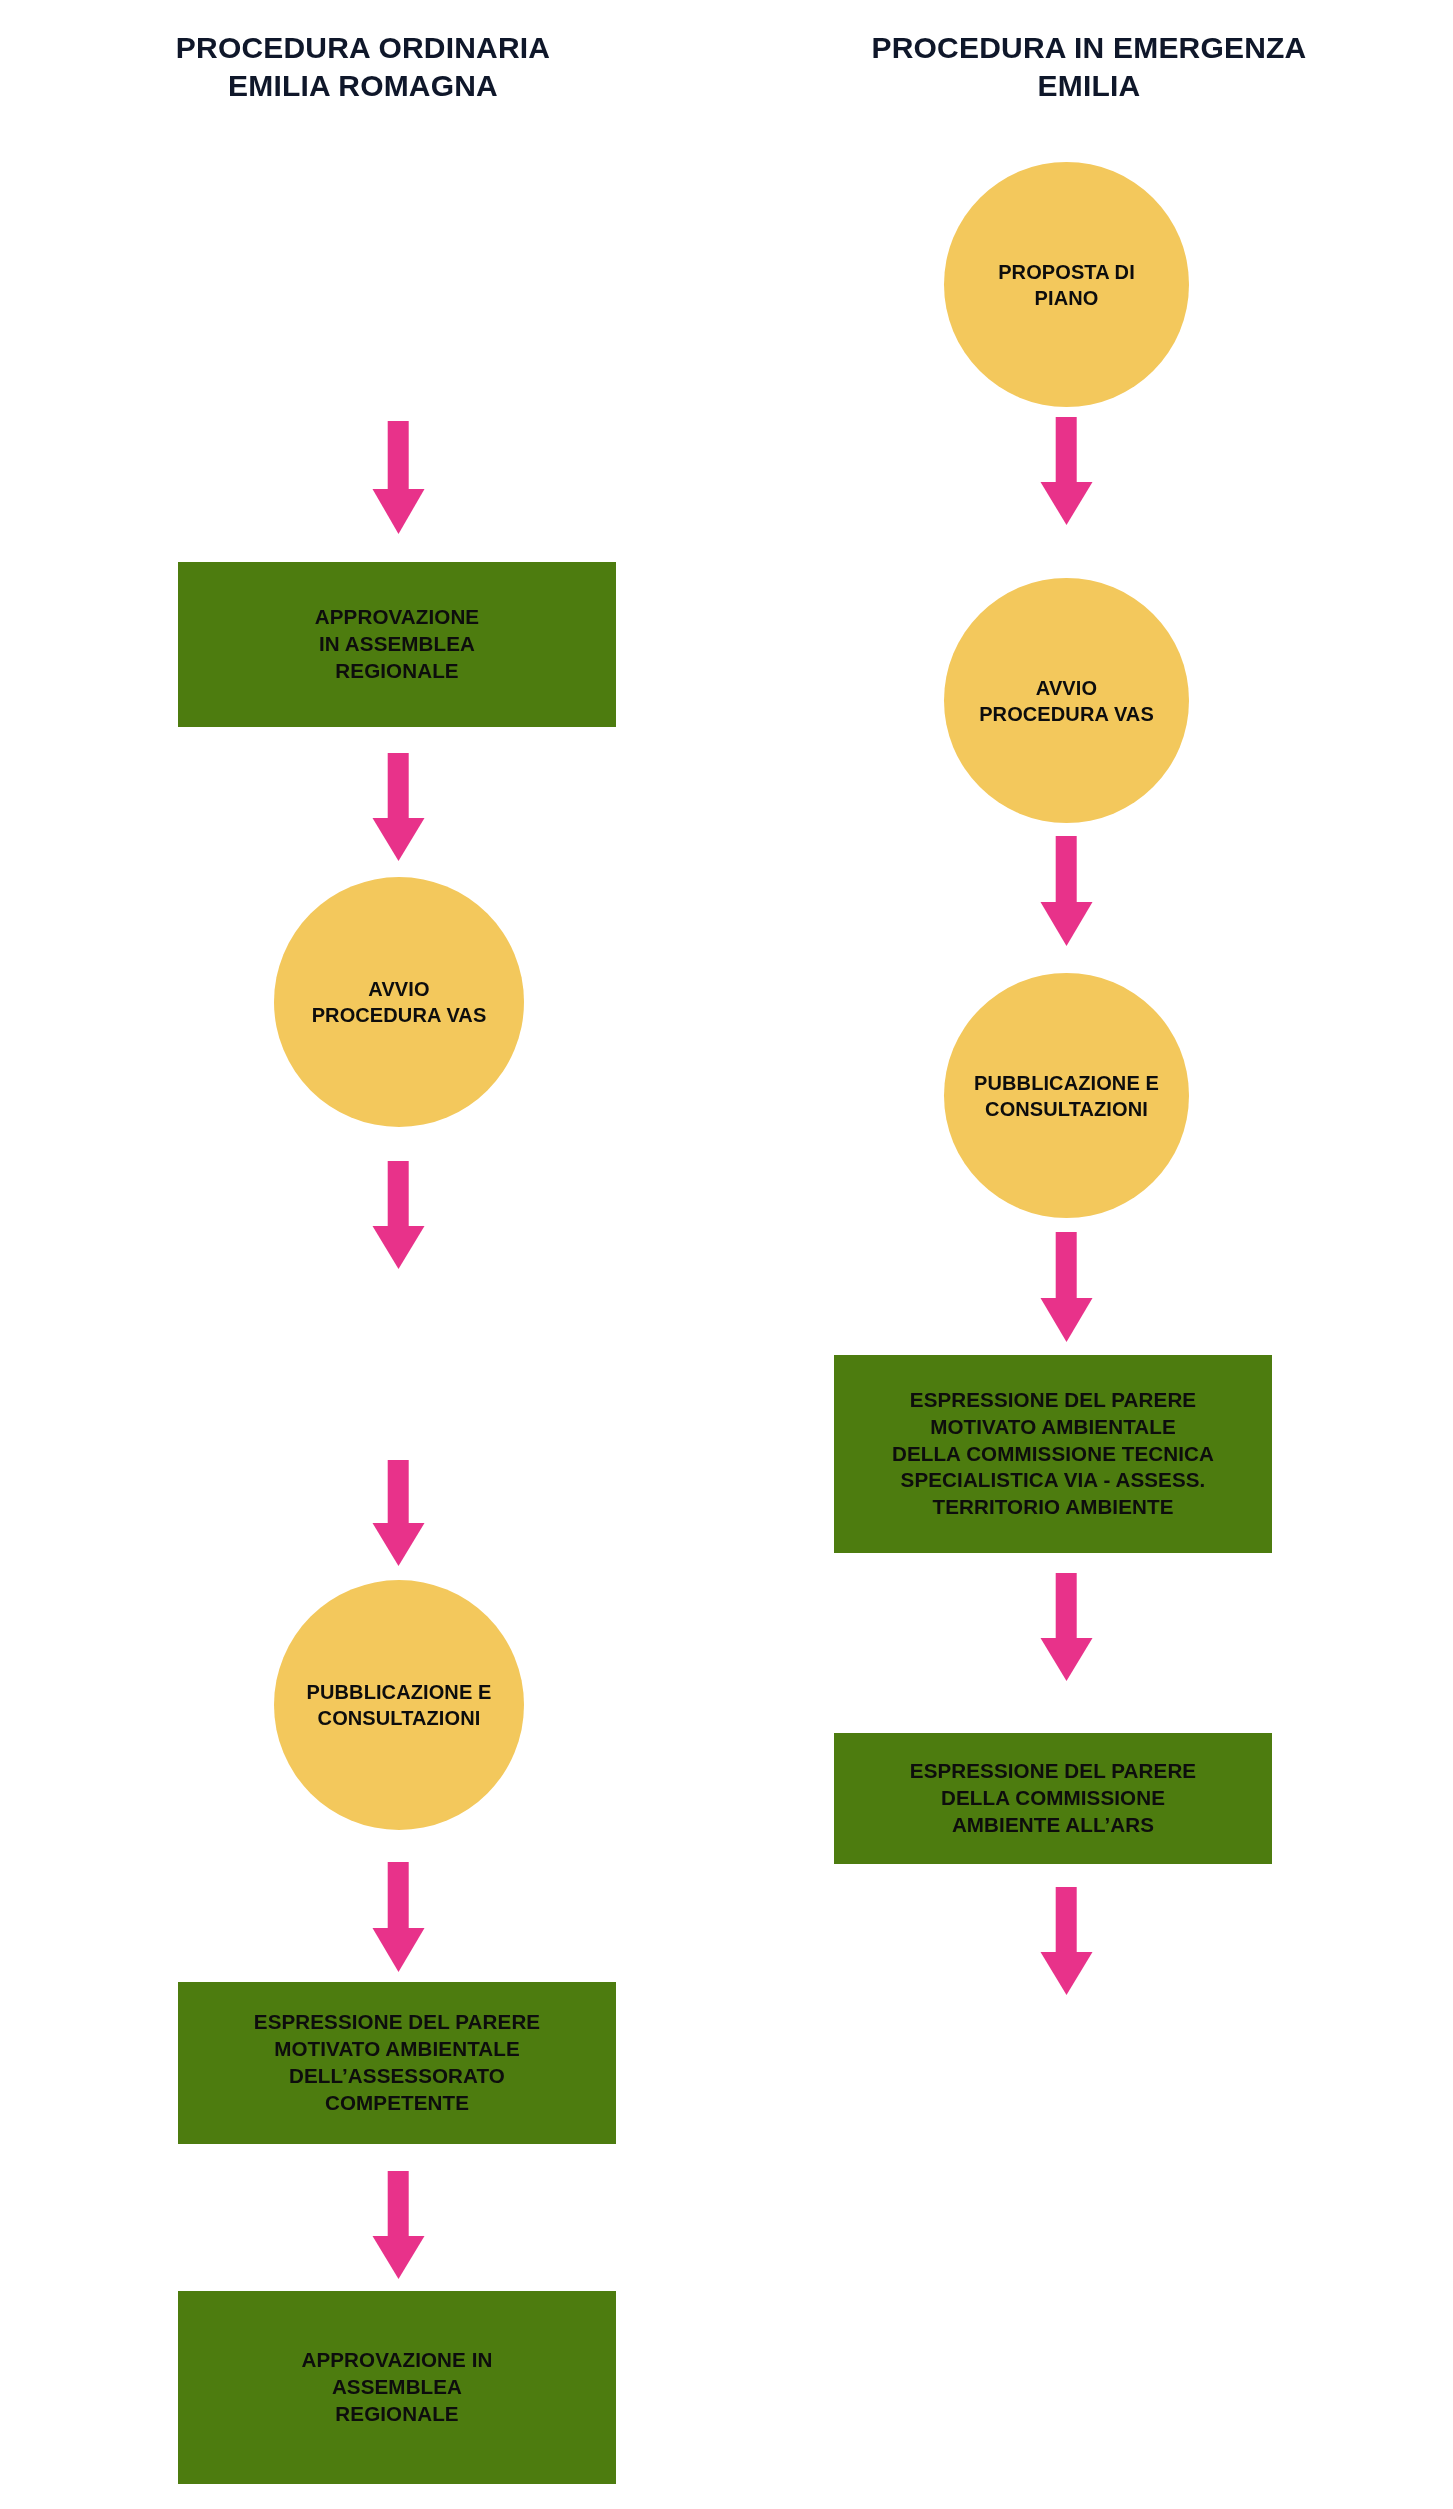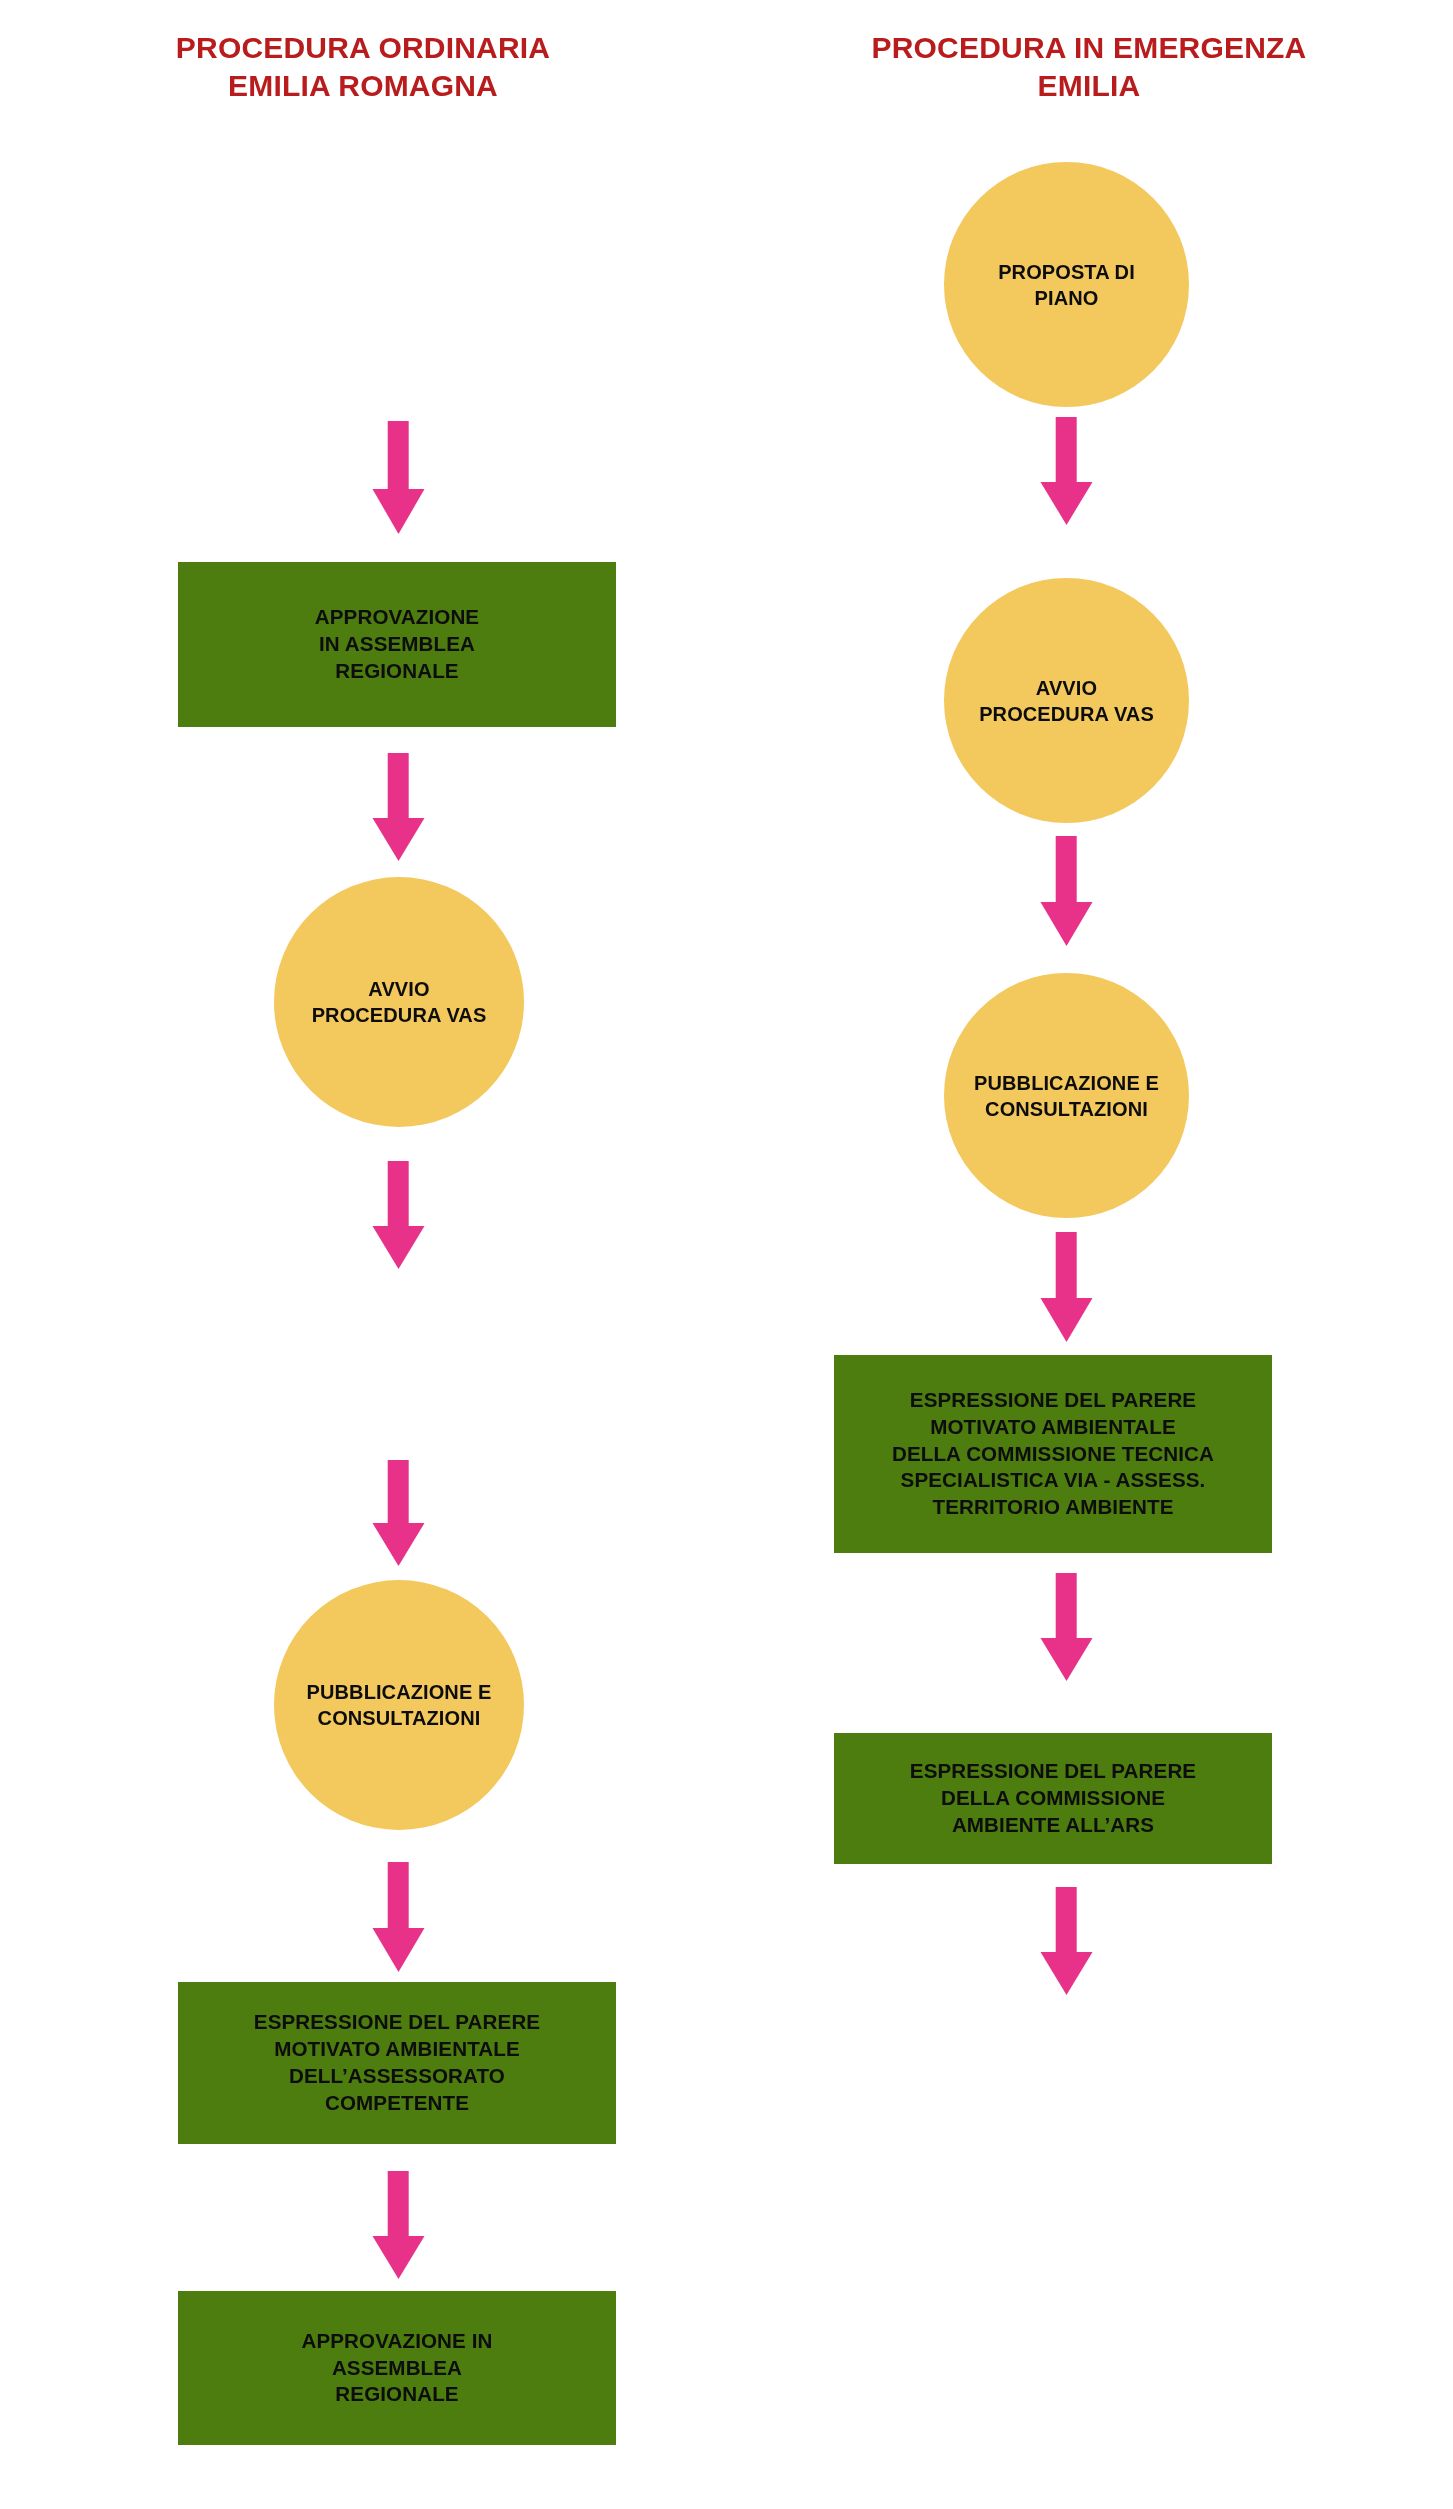--- a/index.html
+++ b/index.html
@@ -30,21 +30,21 @@
   .col-title {
     position: absolute;
     top: 29px;
     left: 0;
     width: 726px;
     text-align: center;
     font-size: 30px;
     font-weight: 700;
     line-height: 1.28;
     letter-spacing: 0.2px;
-    color: #b91c1c;
+    color: #0f172a;
     white-space: pre-line;
   }
 
   .node {
     position: absolute;
     box-sizing: border-box;
     display: flex;
     align-items: center;
     justify-content: center;
     text-align: center;
@@ -158,21 +158,21 @@
 MOTIVATO AMBIENTALE
 DELL’ASSESSORATO
 COMPETENTE</div>
     </div>
 
     <div class="arrow" style="left:398px; top:2171px; width:53px; height:108px;">
       <div class="shaft" style="width:21.6px; height:67px;"></div>
       <div class="head" style="border-top-width:43px;"></div>
     </div>
 
-    <div class="node box" style="left:178px; top:2291px; width:438px; height:154px;align-items:center;">
+    <div class="node box" style="left:178px; top:2291px; width:438px; height:193px;align-items:center;">
       <div class="node-text">APPROVAZIONE IN
 ASSEMBLEA
 REGIONALE</div>
     </div>
 
   </div>
 
   <div class="column right">
 
     <div class="col-title">PROCEDURA IN EMERGENZA

